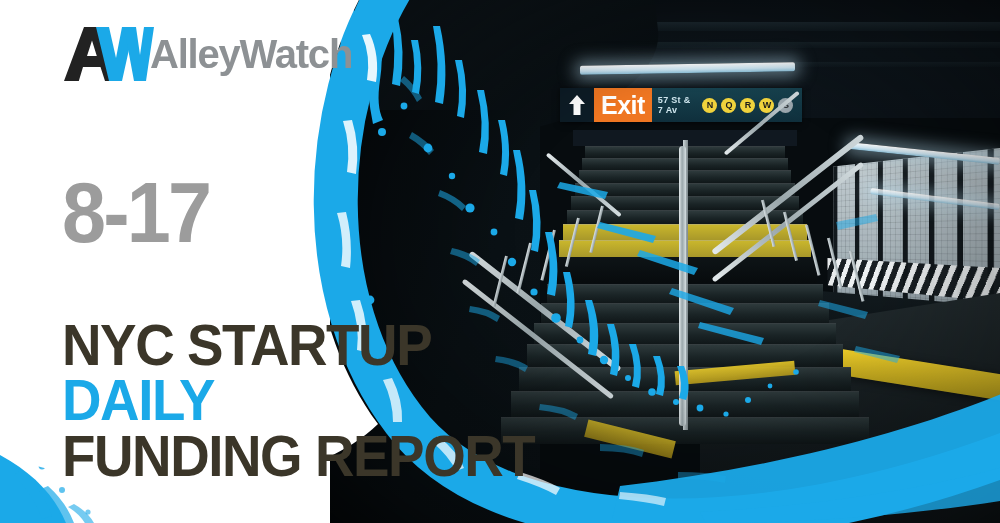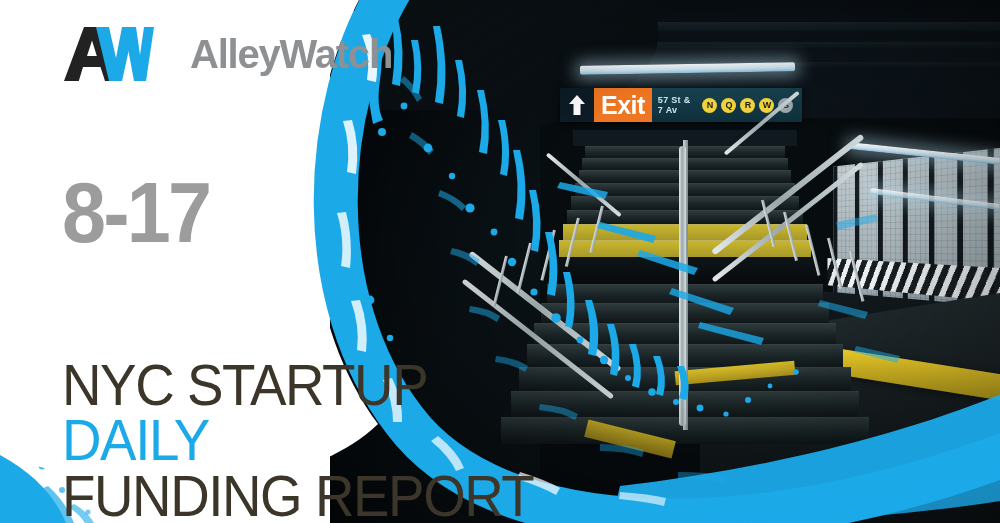--- a/index.html
+++ b/index.html
@@ -300,21 +300,20 @@
   }
   .logo-mark svg { display:block; }
   .logo-word {
     font-family: "Liberation Sans", sans-serif;
     font-weight: bold;
     font-size: 40px;
     color: #8d9194;
     letter-spacing: -1.2px;
     line-height: 1;
     margin-left: -4px;
-    padding-left: 40px;
   }
 
   
   .date-line {
     position: absolute;
     top: 174px;
     left: 62px;
     font-family: "Liberation Sans", sans-serif;
     font-weight: bold;
     font-size: 86px;
@@ -323,24 +322,23 @@
     color: #9c9c9c;
     transform: scaleX(.92);
     transform-origin: left center;
   }
 
   .headline {
     position: absolute;
     left: 62px;
     top: 318px;
     font-family: "Liberation Sans", sans-serif;
-    font-weight: normal;
+    font-weight: bold;
     line-height: .97;
     letter-spacing: -1.5px;
-    margin-top: 40px;
   }
   .hl-line {
     display: block;
     font-size: 57px;
     white-space: nowrap;
     transform: scaleX(.96);
     transform-origin: left center;
   }
   .hl-dark { color: #3b3629; }
   .hl-blue { color: #1ba9e8; }

